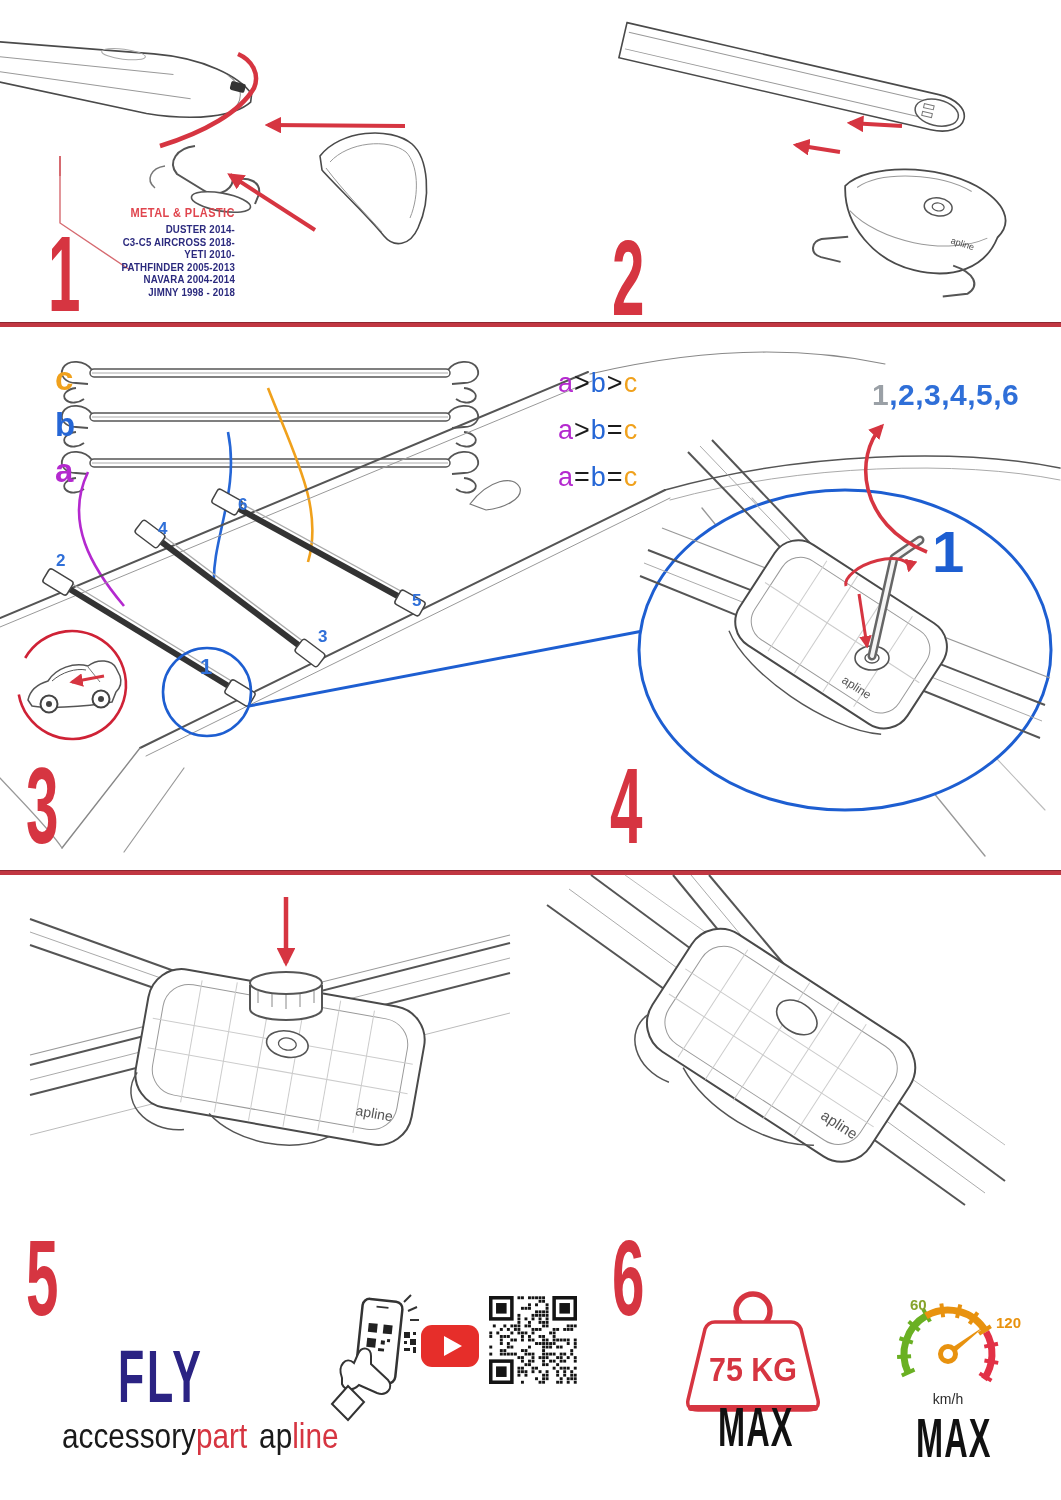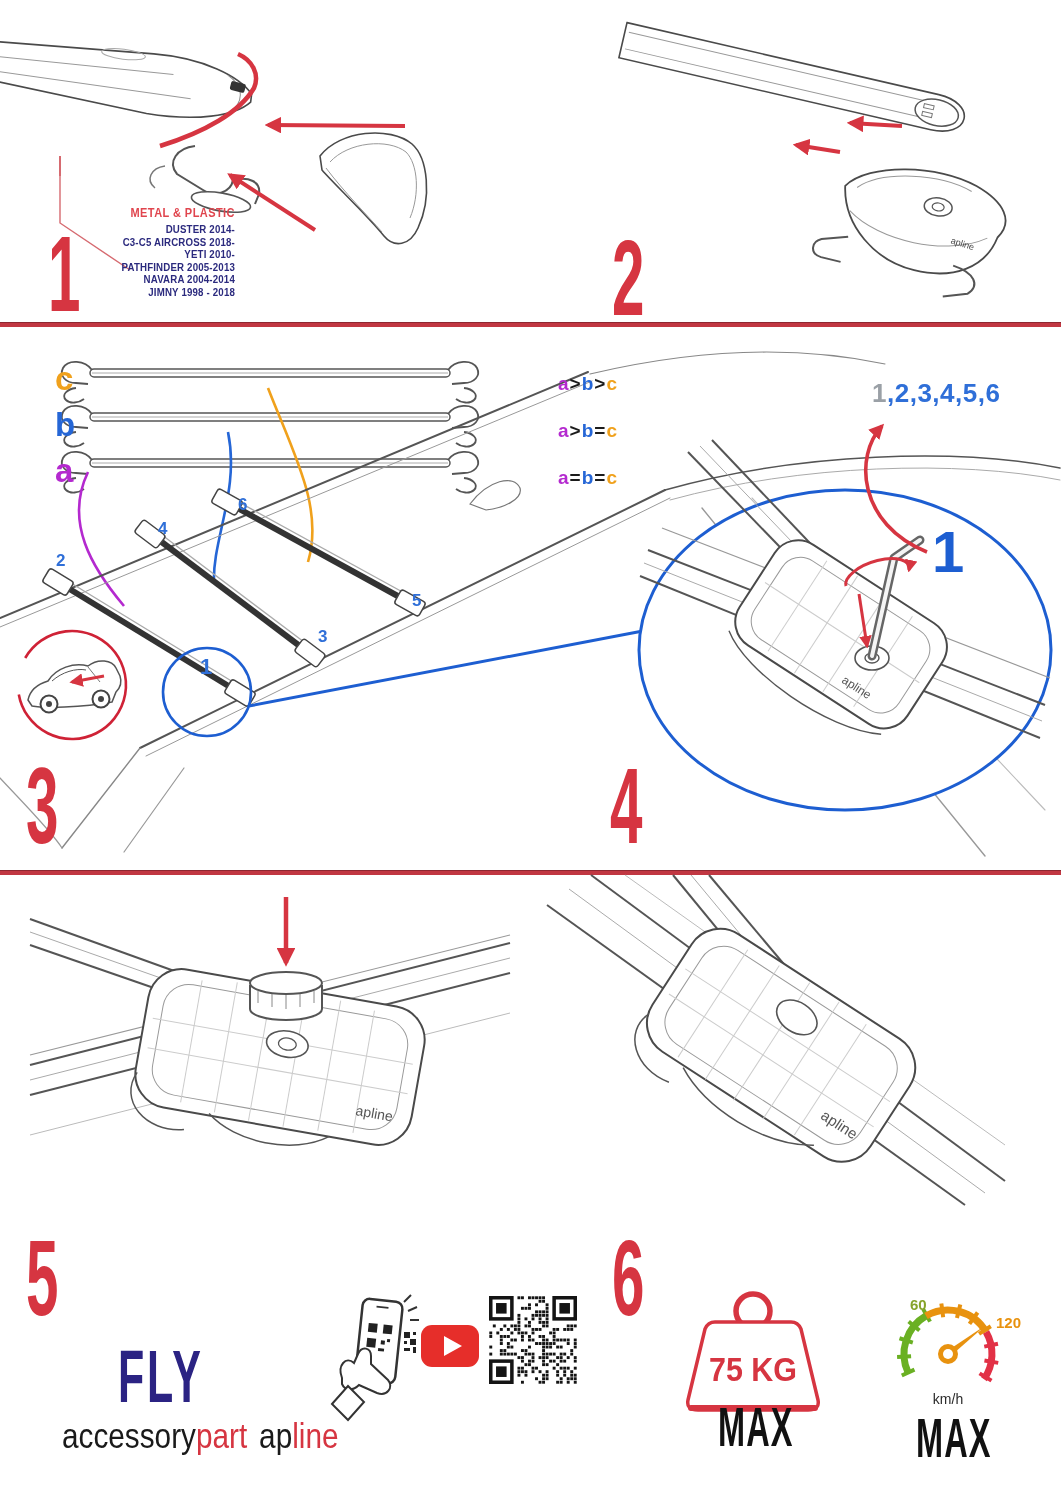--- a/index.html
+++ b/index.html
@@ -8,23 +8,23 @@
   svg{position:absolute;overflow:visible;}
   .stepnum{
     position:absolute;color:#d63541;font-weight:700;font-size:108px;line-height:0.78;
     transform:scaleX(.54);transform-origin:left top;letter-spacing:0;
   }
   .divider{position:absolute;left:0;width:1061px;height:4px;background:#c13742;border-top:1px solid #8e2731;}
   .matblock{position:absolute;left:55px;top:206px;width:180px;text-align:right;
     transform:scaleX(.88);transform-origin:100% 0;}
   .matblock .mtitle{color:#e0454e;font-weight:700;font-size:12.5px;letter-spacing:.5px;margin-bottom:3px;}
   .matblock .mline{color:#2b2a7e;font-weight:700;font-size:11px;line-height:12.6px;letter-spacing:.2px;}
-  .seq{position:absolute;left:872px;top:378px;font-size:26px;font-weight:700;letter-spacing:.5px;}
+  .seq{position:absolute;left:872px;top:378px;font-size:30px;font-weight:700;letter-spacing:.5px;}
   .seq .g1{color:#9aa0a6;} .seq .g2{color:#2f6fd8;}
-  .formulas{position:absolute;left:558px;top:360px;font-size:19px;font-weight:700;line-height:47px;letter-spacing:1px;}
+  .formulas{position:absolute;left:558px;top:360px;font-size:27px;font-weight:400;line-height:47px;letter-spacing:1px;}
   .fa{color:#b429cf;} .fb{color:#2566d6;} .fc{color:#f0a11c;} .fo{color:#1b1b1b;}
   .flylogo{position:absolute;left:118px;top:1340px;color:#2b2383;font-size:74px;font-weight:700;
     transform:scaleX(.58);transform-origin:left top;letter-spacing:5px;line-height:1;}
   .brandline{position:absolute;left:62px;top:1418px;font-size:35px;font-weight:500;line-height:1;
     transform:scaleX(.85);transform-origin:left top;letter-spacing:0;}
   .brandline .bk{color:#1a1a1a;} .brandline .rd{color:#d63541;} .brandline .gap{display:inline-block;width:14px;}
   .maxtext{position:absolute;color:#111;font-size:56px;font-weight:700;line-height:.8;
     transform:scaleX(.58);transform-origin:left top;letter-spacing:2px;}
 </style>
 </head>

